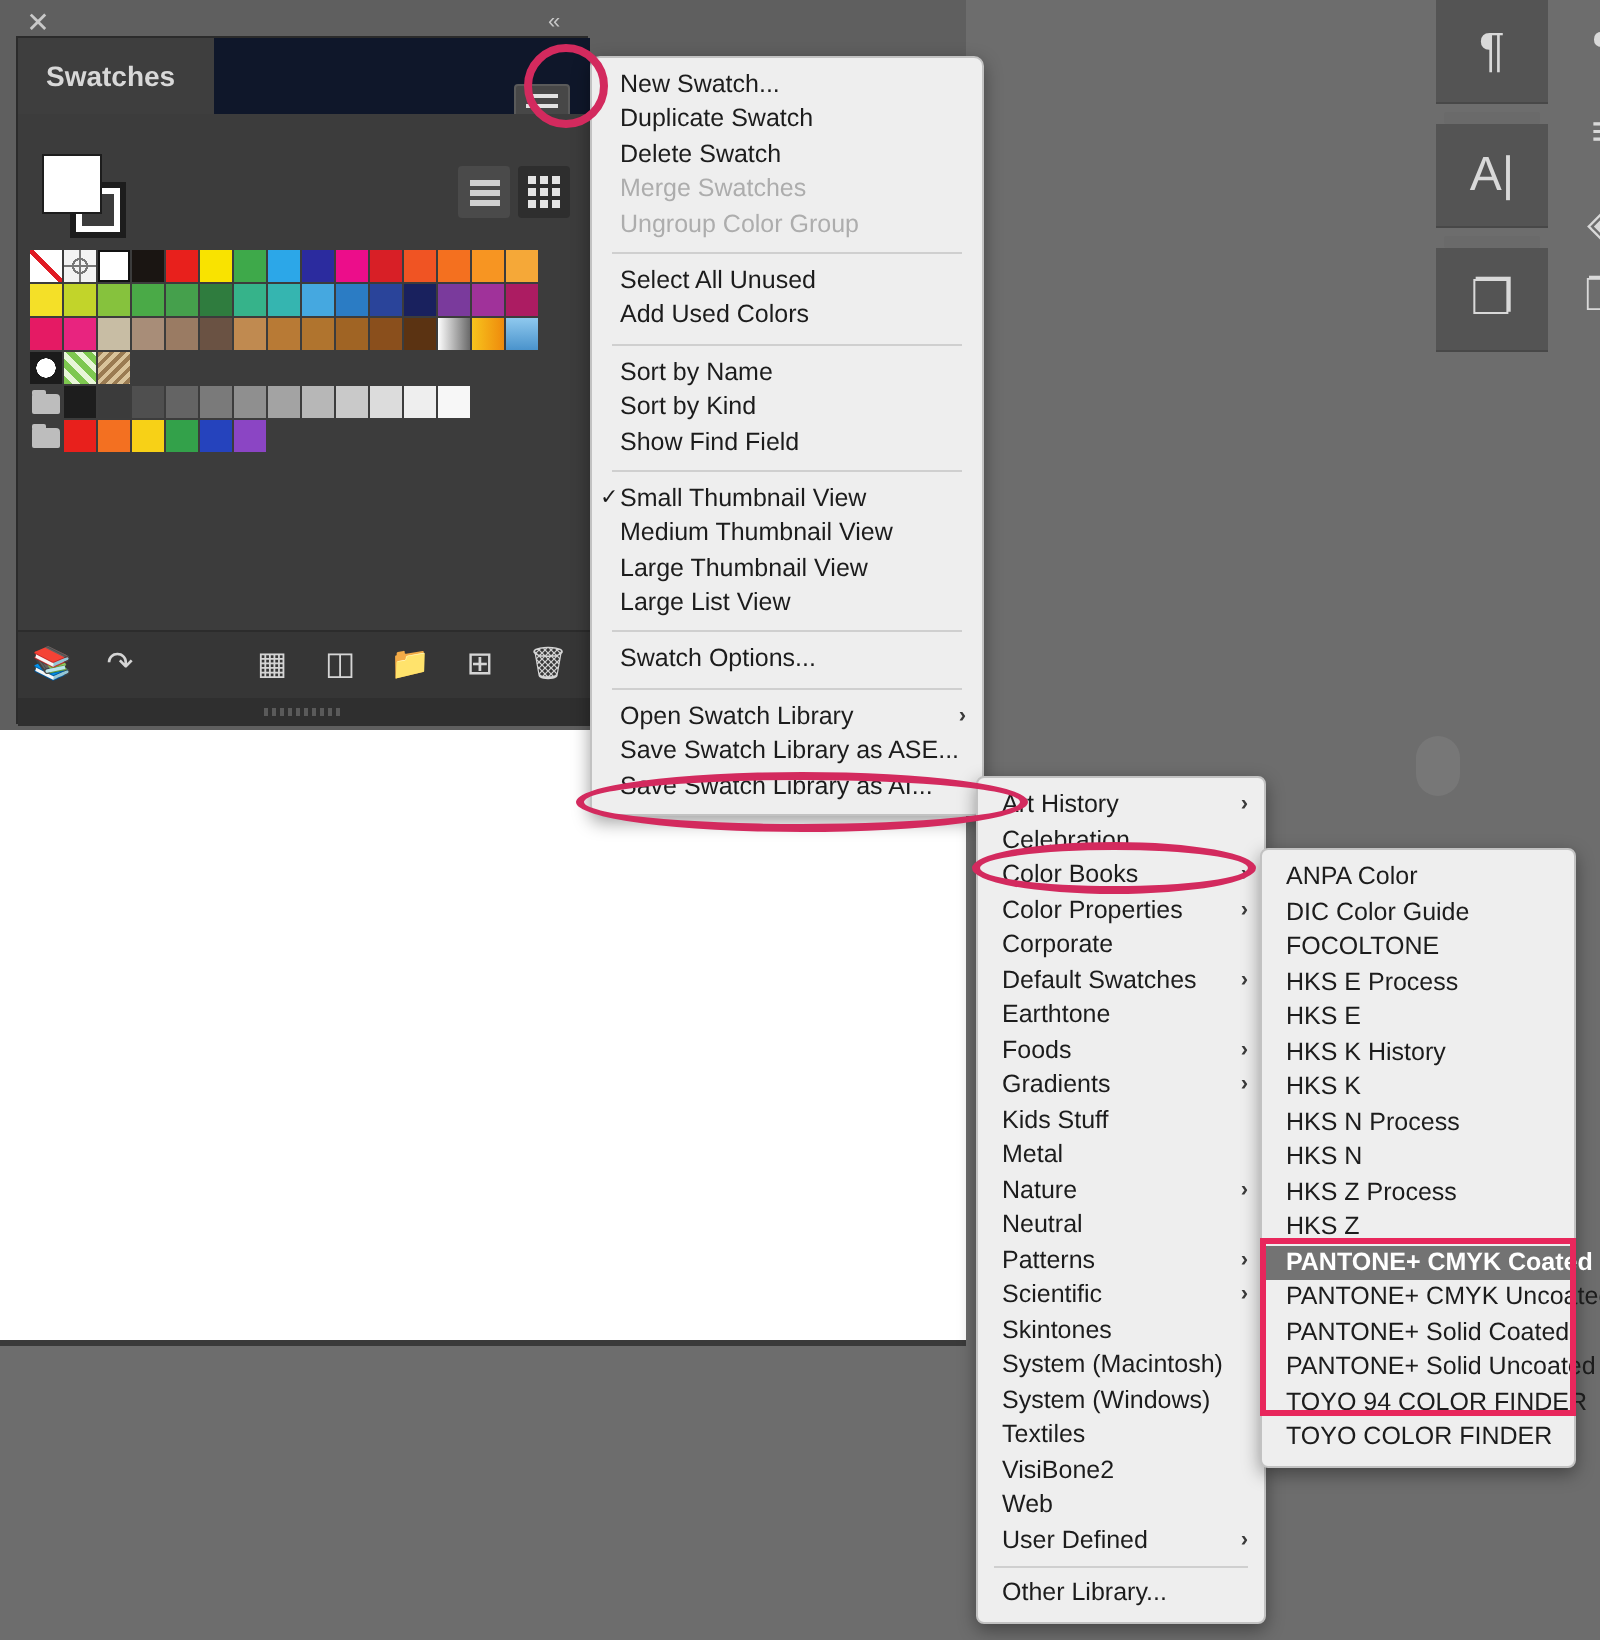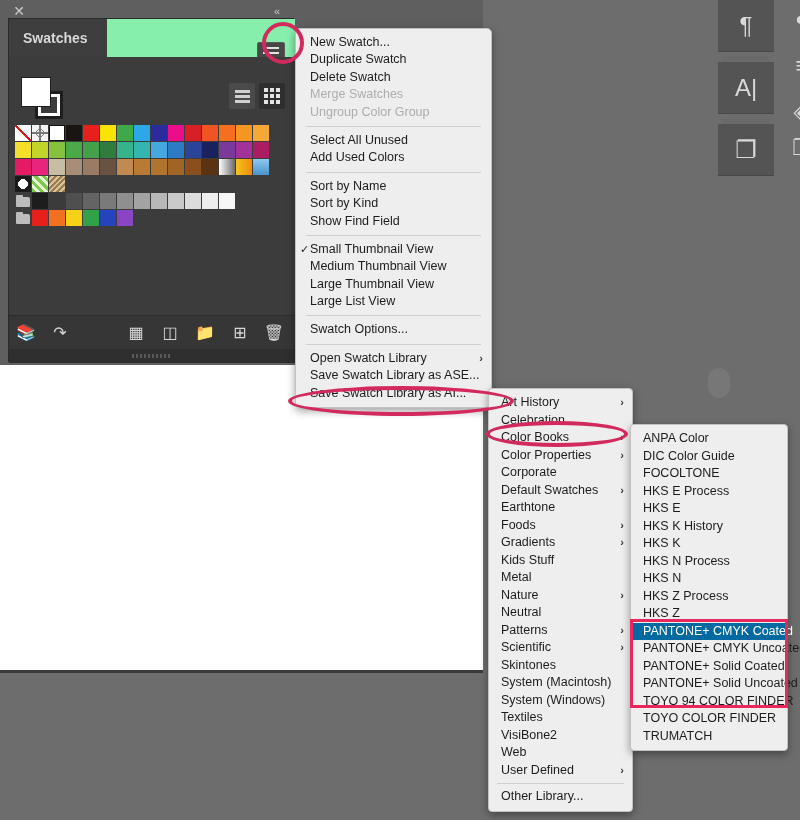--- a/index.html
+++ b/index.html
@@ -50,21 +50,21 @@
     position:absolute; left:12px; top:5px; width:14px; height:14px;
     color:#c9c9c9; font-size:14px; line-height:13px; text-align:center;
     font-family:"Liberation Sans", sans-serif;
   }
   .collapse-chevrons {
     position:absolute; left:274px; top:5px; color:#c9c9c9;
     font-size:11px; letter-spacing:-1px;
   }
   .panel-tabrow {
     position:absolute; left:0; top:0; width:286px; height:38px;
-    background:#86efac;
+    background:#0f172a;
   }
   .panel-tab {
     position:absolute; left:0; top:0; width:98px; height:38px;
     background:#3e3e3e; display:flex; align-items:center; padding-left:14px;
     color:#d8d8d8; font-size:14px; font-weight:bold;
   }
   .hamburger-btn {
     position:absolute; right:10px; top:23px; width:28px; height:22px;
     background:#474747; border:1px solid #5a5a5a; border-radius:2px;
     display:flex; flex-direction:column; justify-content:center;
@@ -156,21 +156,21 @@
   .menu.m1 { left:295px; top:28px; width:197px; }
   .menu.m2 { left:488px; top:388px; width:145px; border-radius:4px; }
   .menu.m3 { left:630px; top:424px; width:158px; border-radius:4px; }
   .mi {
     position:relative; height:17.4px; line-height:17.4px;
     padding:0 22px 0 14px; white-space:nowrap;
     font-family:"Liberation Sans", sans-serif;
   }
   .menu.m2 .mi, .menu.m3 .mi { height:17.5px; line-height:17.5px; padding-left:12px; }
   .mi.disabled { color:#adadad; }
-  .mi.sel { background:#0369a1; color:#fff; }
+  .mi.sel { background:#737373; color:#fff;font-weight:bold; }
   .mi .check { position:absolute; left:4px; top:0; font-size:11px; }
   .mi .arrow {
     position:absolute; right:8px; top:0; font-size:11px; color:#3a3a3a;
     font-weight:bold;
   }
   .msep { height:1px; background:#cfcfcf; margin:5px 10px; }
   .menu.m2 .msep, .menu.m3 .msep { margin:4px 8px; }
 </style>
 </head>
 <body>
@@ -420,21 +420,20 @@
       <div class="mi"><span>HKS N Process</span></div>
       <div class="mi"><span>HKS N</span></div>
       <div class="mi"><span>HKS Z Process</span></div>
       <div class="mi"><span>HKS Z</span></div>
       <div class="mi sel"><span>PANTONE+ CMYK Coated</span></div>
       <div class="mi"><span>PANTONE+ CMYK Uncoated</span></div>
       <div class="mi"><span>PANTONE+ Solid Coated</span></div>
       <div class="mi"><span>PANTONE+ Solid Uncoated</span></div>
       <div class="mi"><span>TOYO 94 COLOR FINDER</span></div>
       <div class="mi"><span>TOYO COLOR FINDER</span></div>
-      <div class="mi"><span>TRUMATCH</span></div>
     </div>
 
   <div class="hl-ellipse" style="left:262px;top:22px;width:42px;height:42px;"></div>
   <div class="hl-ellipse" style="left:288px;top:386px;width:226px;height:30px;"></div>
   <div class="hl-ellipse" style="left:486px;top:421px;width:142px;height:26px;"></div>
   <div class="hl-rect" style="left:630px;top:619px;width:158px;height:89px;"></div>
 
 </div>
 
 </body></html>

